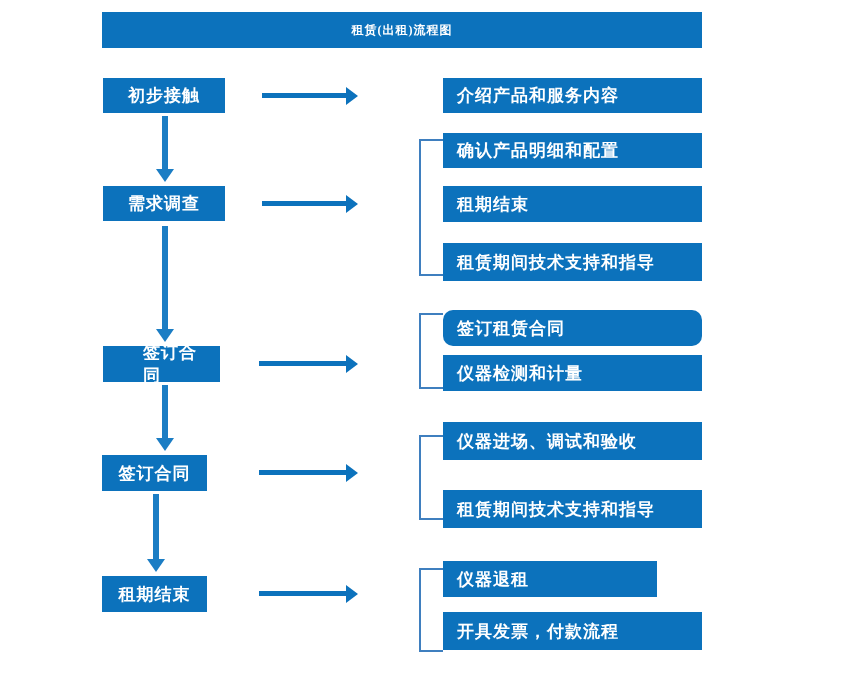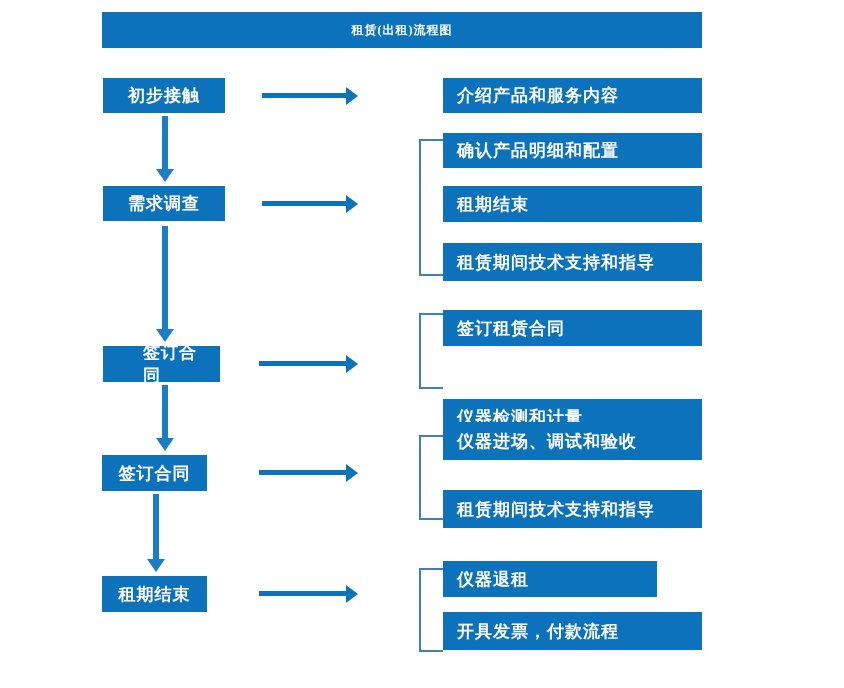--- a/index.html
+++ b/index.html
@@ -157,22 +157,22 @@
         <div class="head" style="left: 87px;"></div>
       </div>
     </div>
   <div id="groups-layer">
       <div class="box detail" style="left: 443px; top: 78px; width: 259px; height: 35px;">介绍产品和服务内容</div>
       <div class="bracket" style="left: 419px; top: 139px; width: 24px; height: 137px;"></div>
       <div class="box detail" style="left: 443px; top: 133px; width: 259px; height: 35px;">确认产品明细和配置</div>
       <div class="box detail" style="left: 443px; top: 186px; width: 259px; height: 36px;">租期结束</div>
       <div class="box detail" style="left: 443px; top: 243px; width: 259px; height: 38px;">租赁期间技术支持和指导</div>
       <div class="bracket" style="left: 419px; top: 313px; width: 24px; height: 76px;"></div>
-      <div class="box detail" style="left: 443px; top: 310px; width: 259px; height: 36px;">签订租赁合同</div>
-      <div class="box detail" style="left: 443px; top: 355px; width: 259px; height: 36px; margin-top: 44px;">仪器检测和计量</div>
+      <div class="box detail" style="left: 443px; top: 310px; width: 259px; height: 36px; border-radius: 10px;">签订租赁合同</div>
+      <div class="box detail" style="left: 443px; top: 355px; width: 259px; height: 36px;">仪器检测和计量</div>
       <div class="bracket" style="left: 419px; top: 435px; width: 24px; height: 85px;"></div>
       <div class="box detail" style="left: 443px; top: 422px; width: 259px; height: 38px;">仪器进场、调试和验收</div>
       <div class="box detail" style="left: 443px; top: 490px; width: 259px; height: 38px;">租赁期间技术支持和指导</div>
       <div class="bracket" style="left: 419px; top: 568px; width: 24px; height: 84px;"></div>
       <div class="box detail" style="left: 443px; top: 561px; width: 214px; height: 36px;">仪器退租</div>
       <div class="box detail" style="left: 443px; top: 612px; width: 259px; height: 38px;">开具发票，付款流程</div>
     </div>
 
 </div>
 

